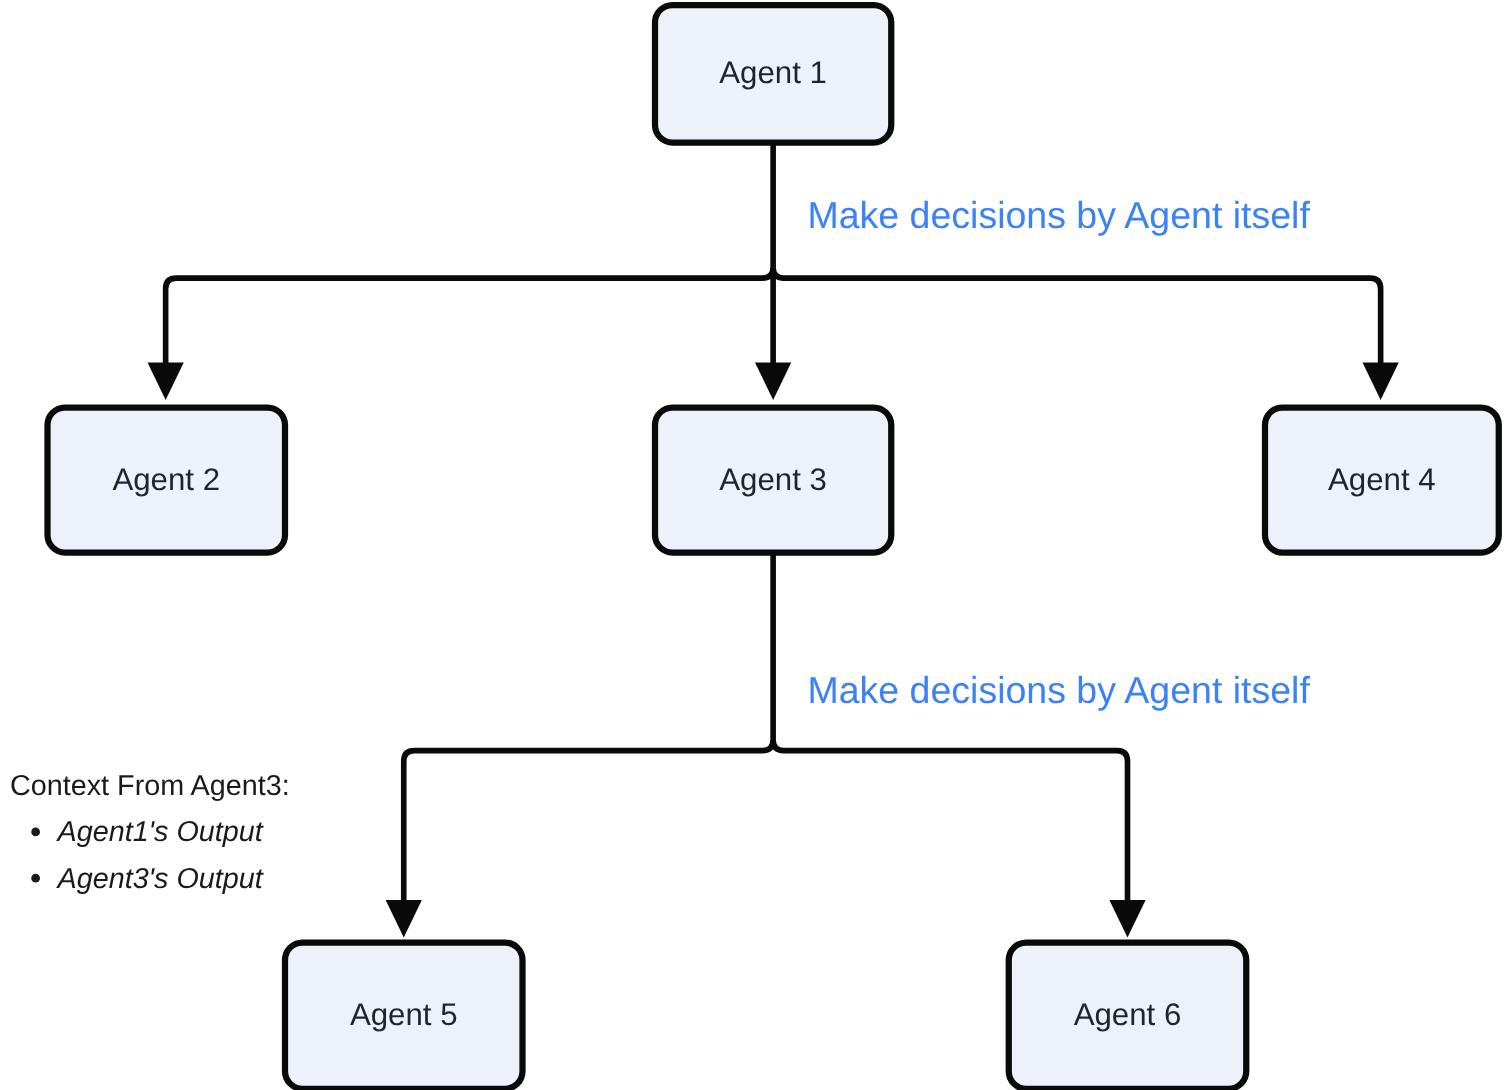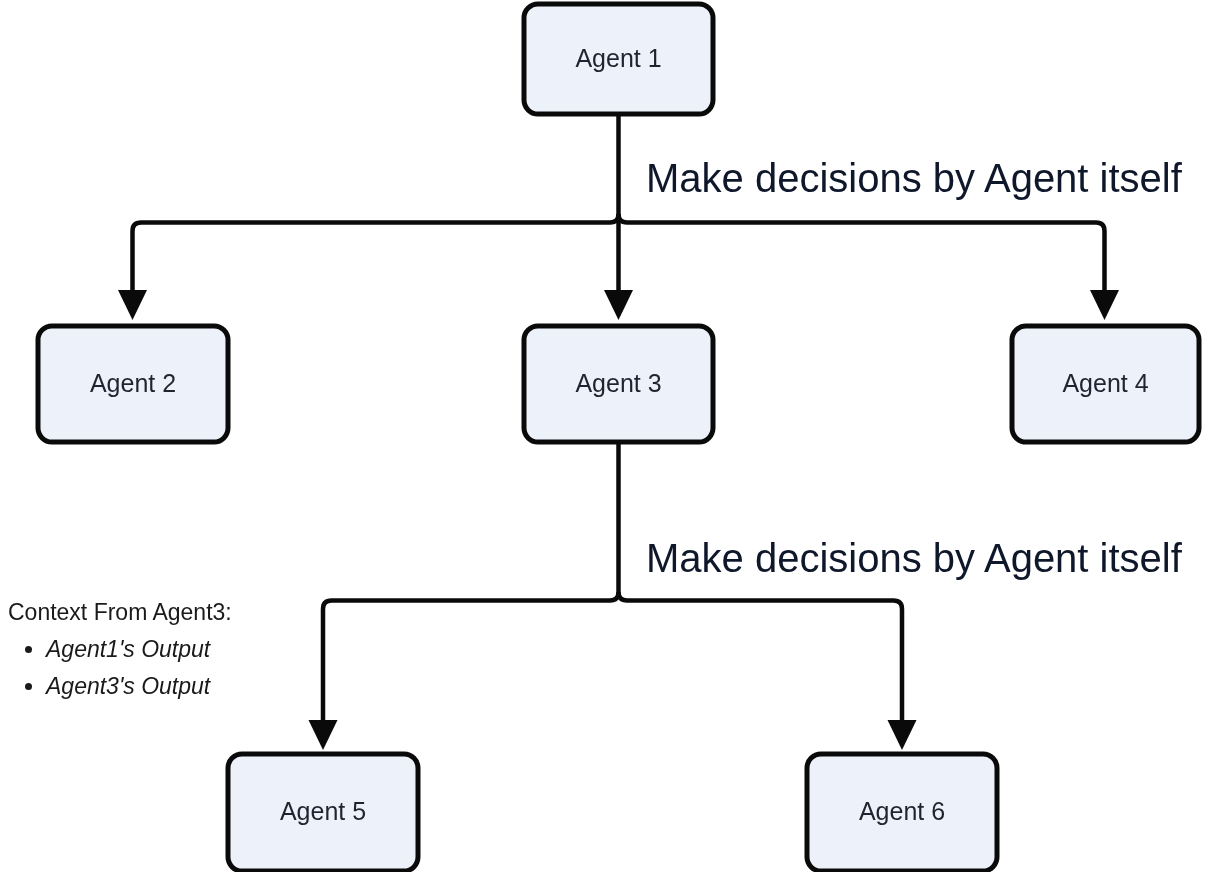--- a/index.html
+++ b/index.html
@@ -47,37 +47,37 @@
     stroke-linecap: butt;
     stroke-linejoin: round;
   }
   .arrow-head {
     fill: #0a0a0a;
     stroke: none;
   }
   .edge-label {
     position: absolute;
     font-family: "Liberation Sans", sans-serif;
-    font-size: 40px;
-    color: #0f172a;
+    font-size: 30px;
+    color: #3b82f6;
     white-space: nowrap;
     line-height: 1.1;
   }
   #edge-label-1 {
     left: 646px;
     top: 156px;
   }
   #edge-label-2 {
     left: 646px;
     top: 536px;
   }
   #context-note {
     position: absolute;
     left: 8px;
-    top: 598px;
+    top: 614px;
     width: 330px;
     font-family: "Liberation Sans", sans-serif;
     color: #1a1a1a;
   }
   #context-note .note-title {
     font-size: 23px;
     line-height: 1.25;
     white-space: nowrap;
   }
   #context-note ul.note-list {

